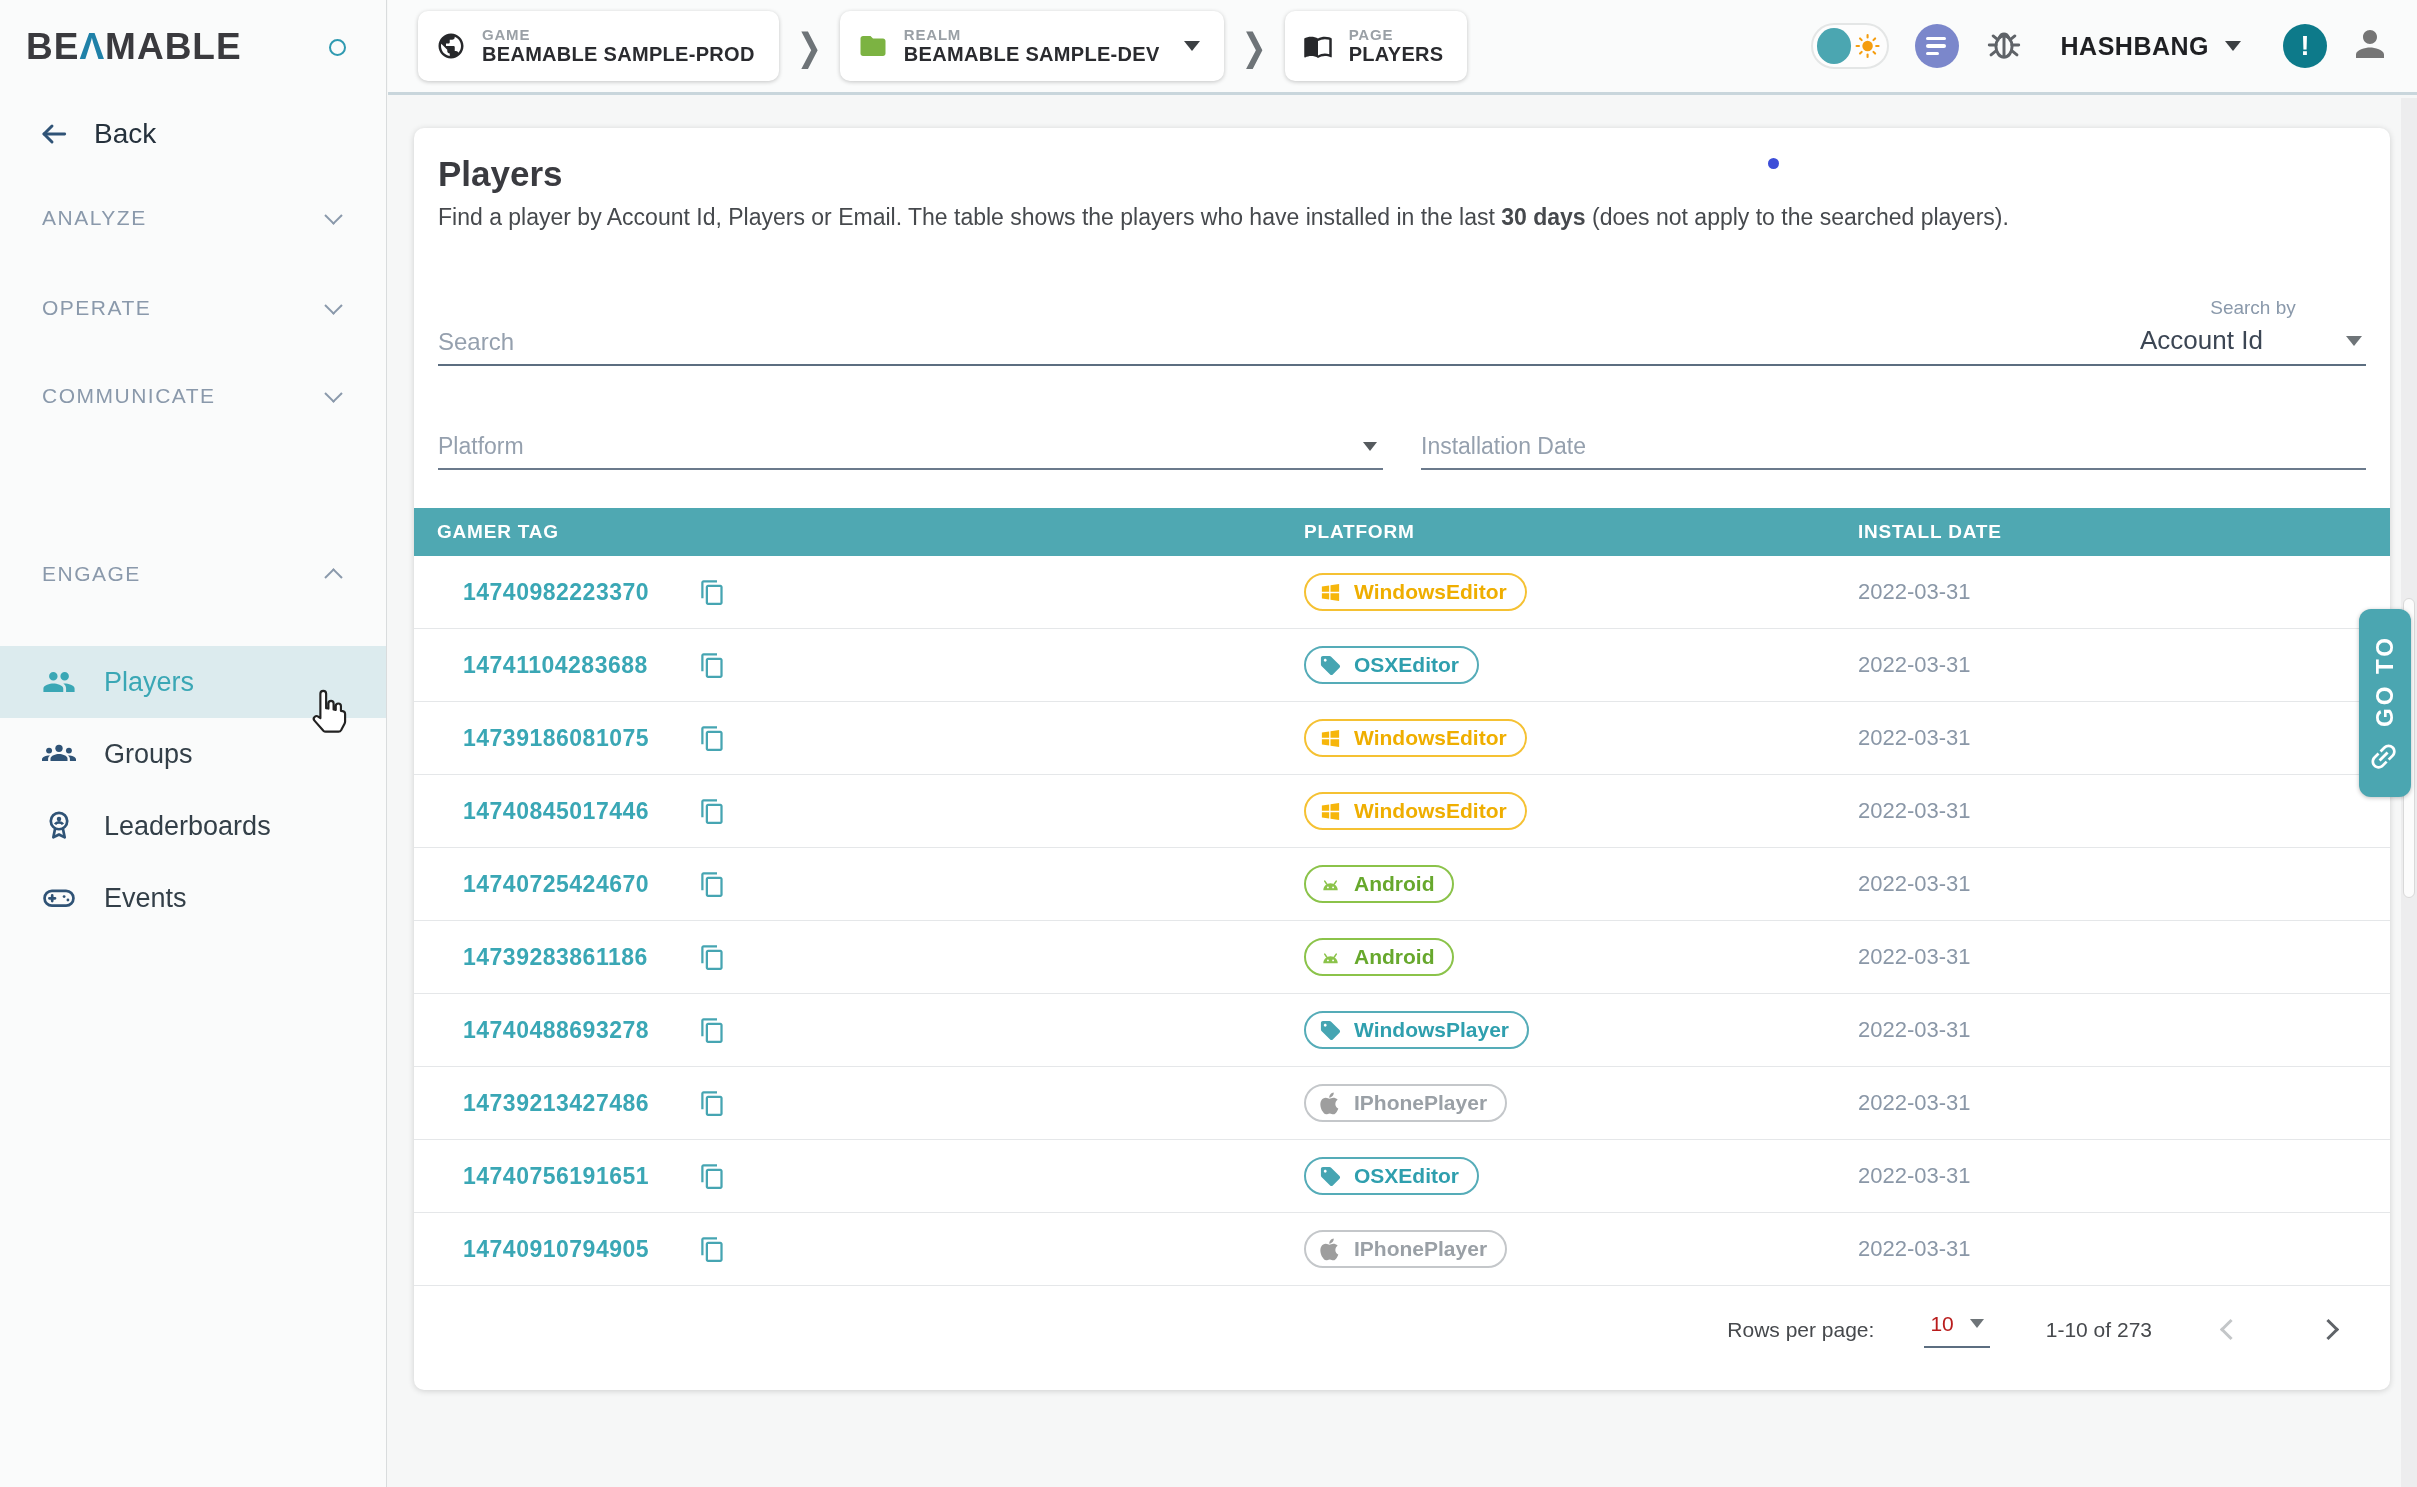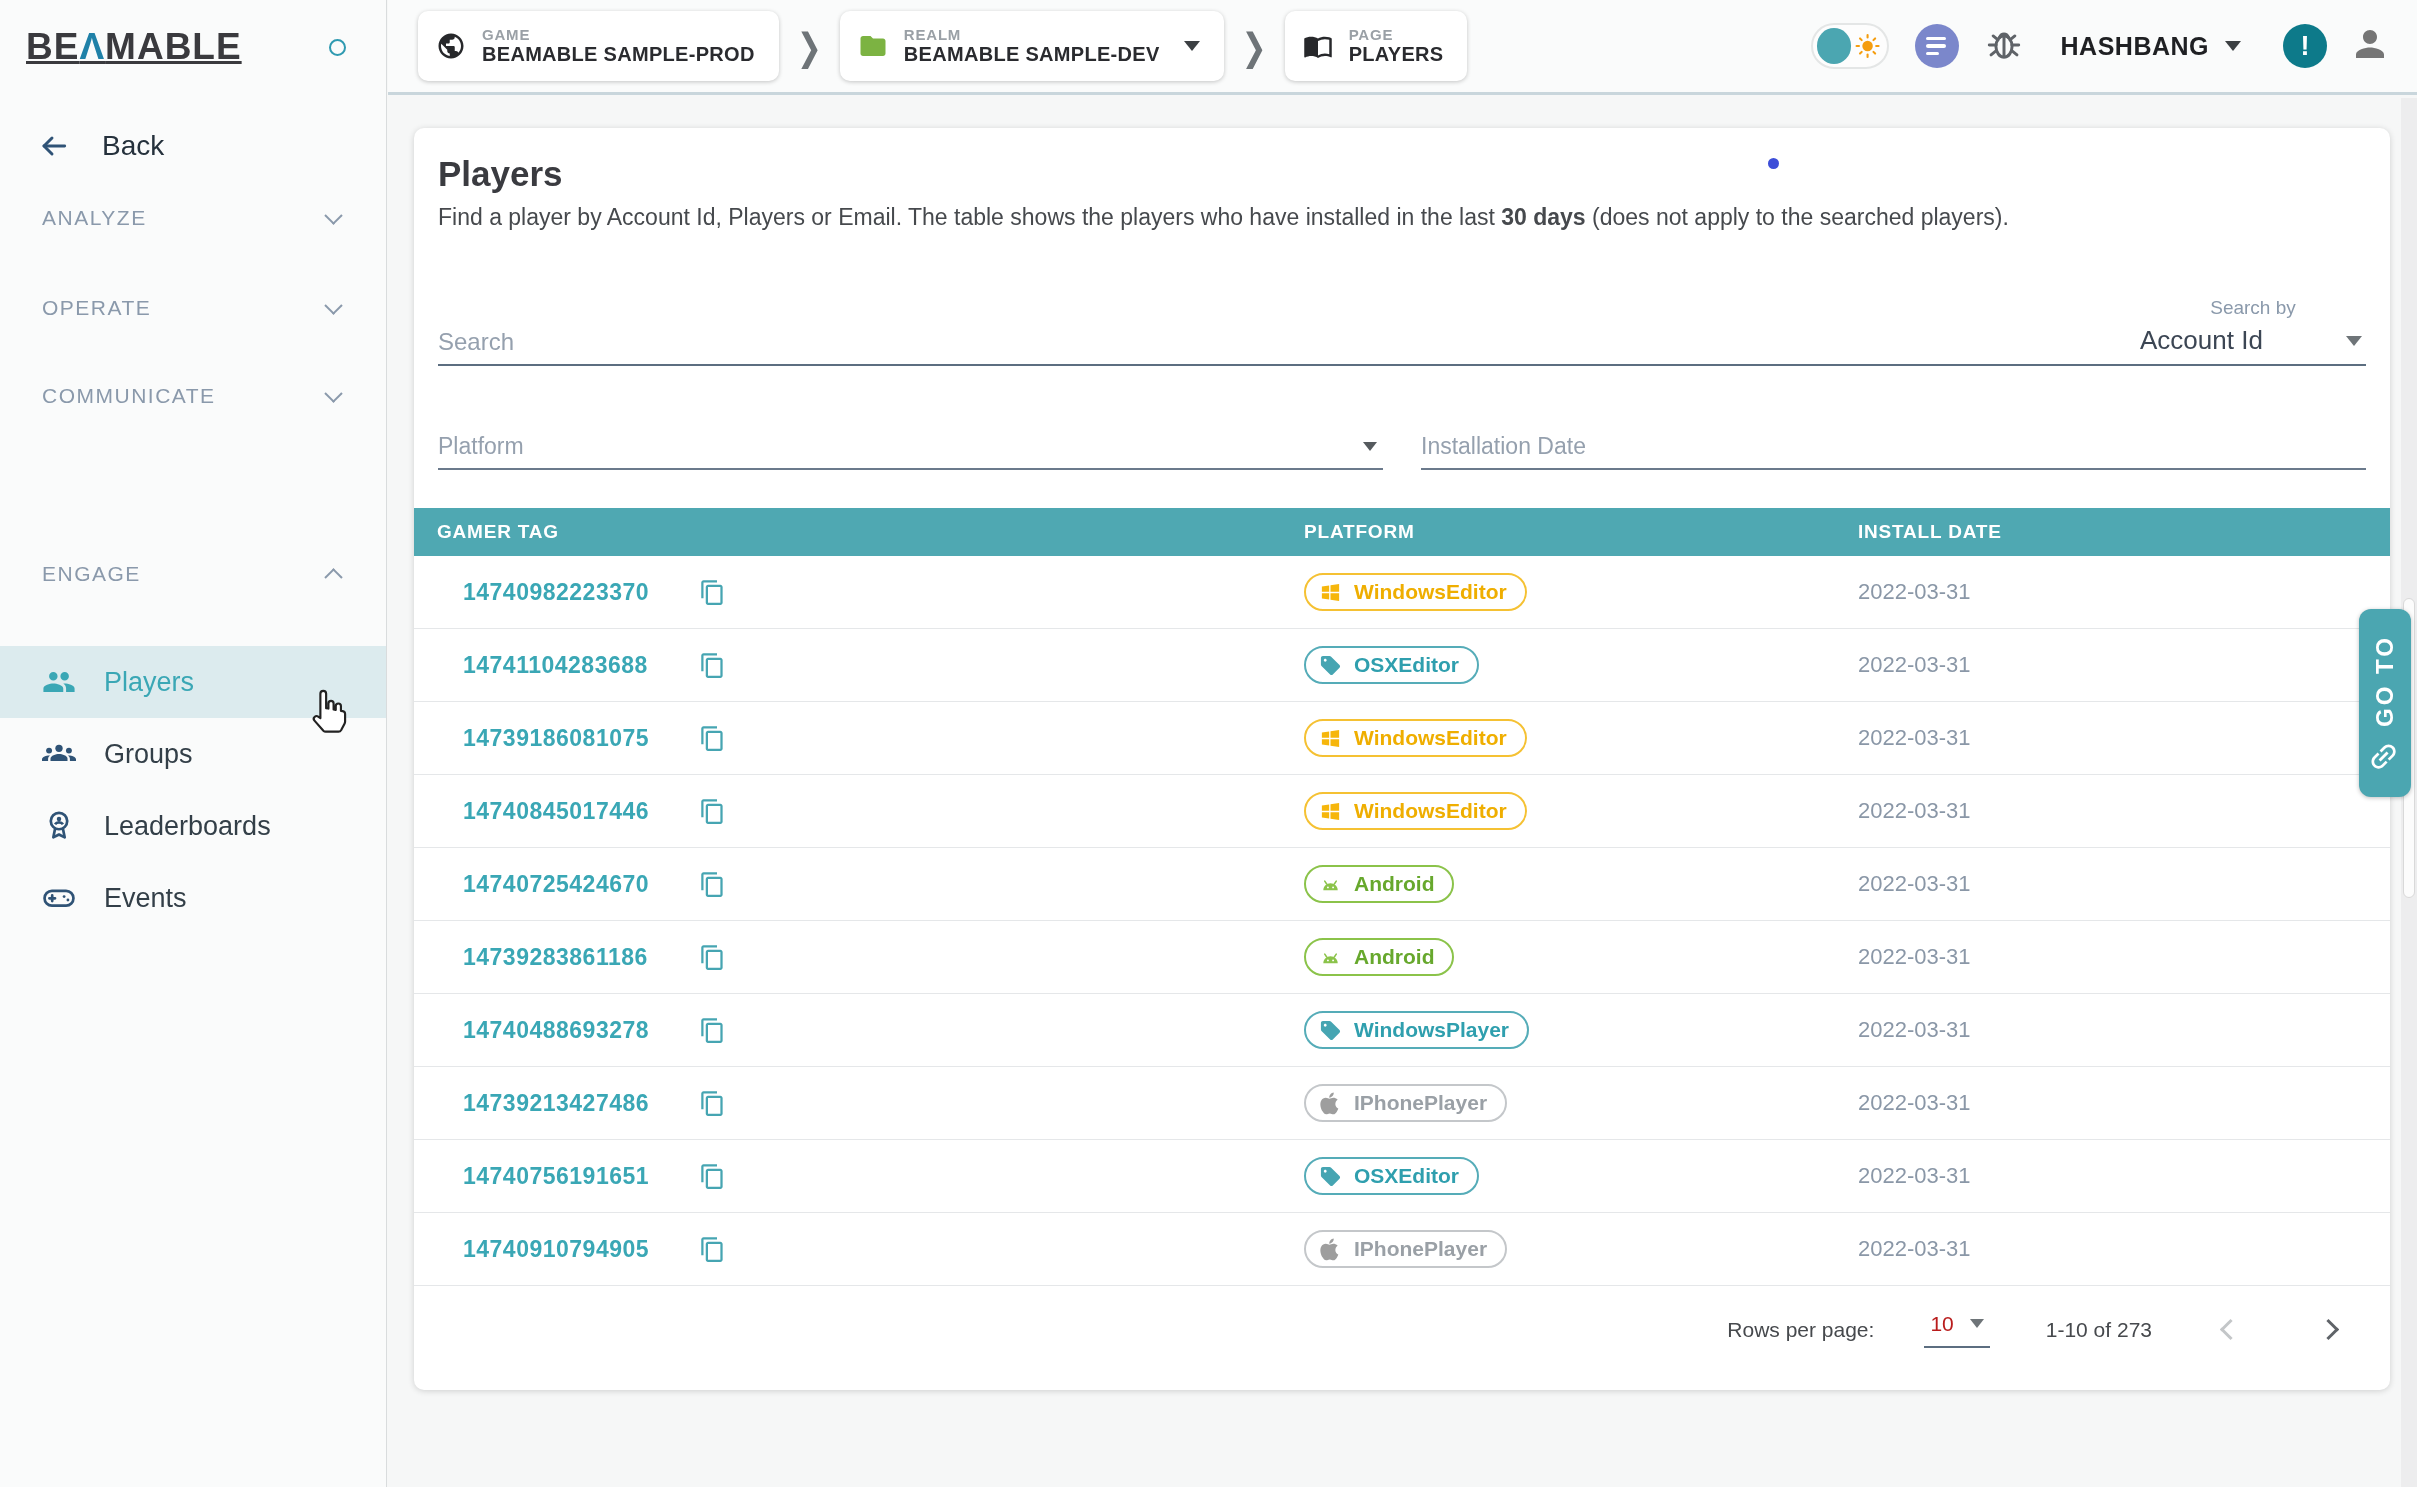--- a/index.html
+++ b/index.html
@@ -2,24 +2,24 @@
 <html><head>
 <meta charset="utf-8">
 <style>
   * { margin:0; padding:0; box-sizing:border-box; }
   html,body { width:2417px; height:1487px; overflow:hidden; }
   body { font-family:"Liberation Sans","DejaVu Sans",sans-serif; background:#f6f7f7; position:relative; color:#2b2b2f; }
 
   
   .sidebar { position:absolute; left:0; top:0; bottom:0; width:387px; background:#fafbfb; border-right:1px solid #d9dcdd; z-index:5; }
   .logo-row { position:absolute; left:26px; right:40px; top:26px; display:flex; align-items:center; }
-  .logo { font-size:37px; font-weight:700; letter-spacing:1px; color:#3a3a3e;text-decoration:underline; }
+  .logo { font-size:37px; font-weight:700; letter-spacing:1px; color:#3a3a3e; }
   .logo .accent { color:#1f81a8; }
   .logo-ring { margin-left:auto; width:17px; height:17px; border:2.5px solid #2f9ab1; border-radius:50%; }
-  .back-row { position:absolute; left:38px; top:118px; height:44px; display:flex; align-items:flex-end; gap:32px; cursor:pointer; }
+  .back-row { position:absolute; left:38px; top:118px; height:44px; display:flex; align-items:flex-start; gap:24px; cursor:pointer; }
   .back-row svg { width:32px; height:32px; }
   .back-label { font-size:28px; color:#25313c; }
   .nav-section { position:absolute; left:0; width:100%; height:46px; padding:0 46px 0 42px; display:flex; align-items:center; justify-content:space-between; cursor:pointer; }
   .nav-section-label { font-size:21px; font-weight:400; letter-spacing:1.5px; color:#8a99ab; }
   .chev { width:13px; height:13px; border-right:2.5px solid #8a99ab; border-bottom:2.5px solid #8a99ab; }
   .chev.down { transform:rotate(45deg) translate(-2px,-2px); }
   .chev.up { transform:rotate(-135deg) translate(-2px,-2px); }
   .nav-item { position:absolute; left:0; width:100%; height:72px; padding-left:42px; display:flex; align-items:center; gap:28px; cursor:pointer; }
   .nav-item svg { width:34px; height:34px; flex:none; }
   .nav-item-label { font-size:27px; color:#333f48; }

